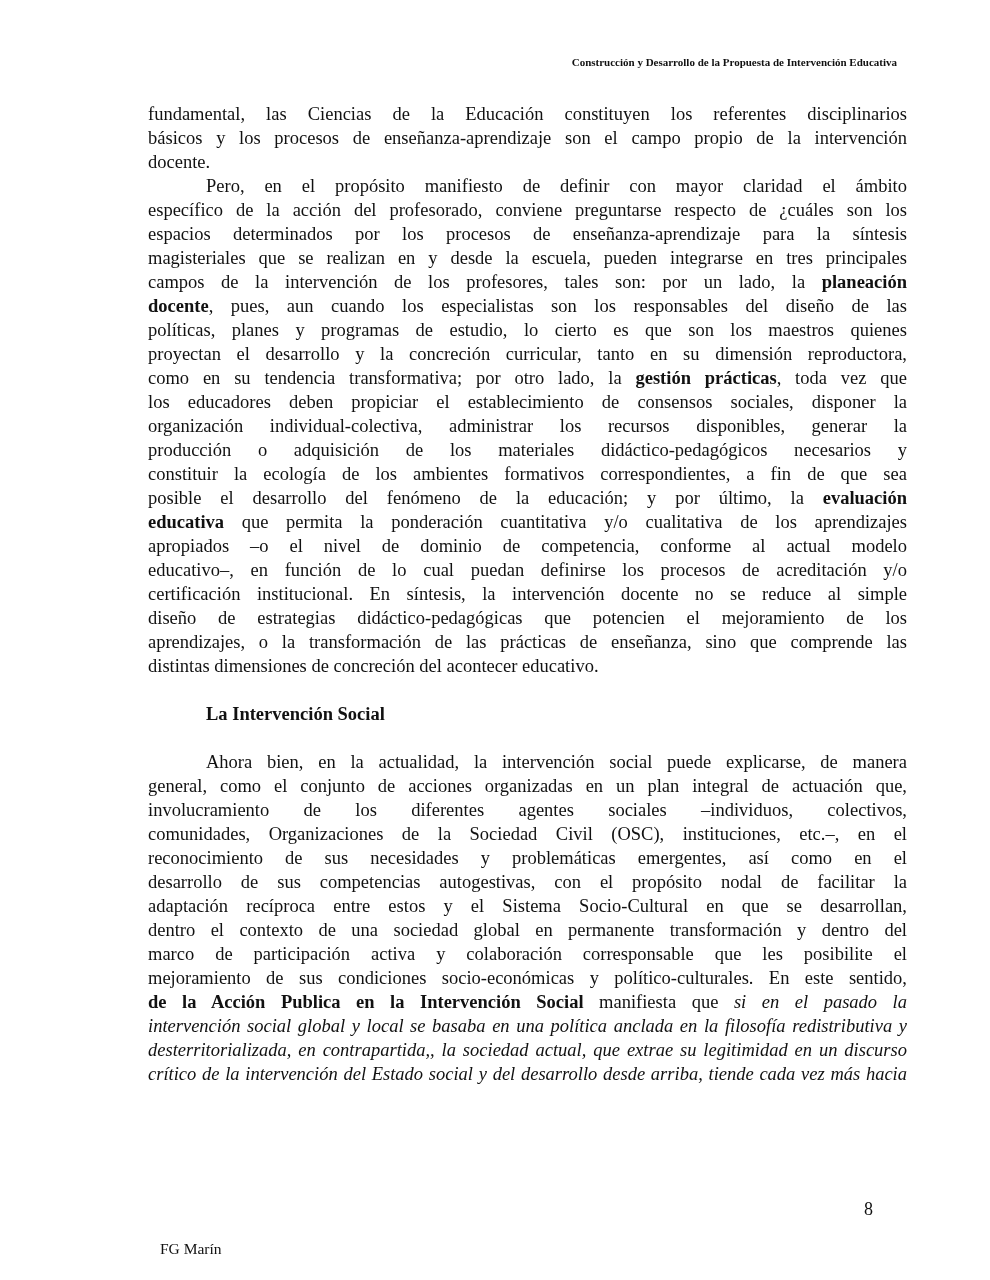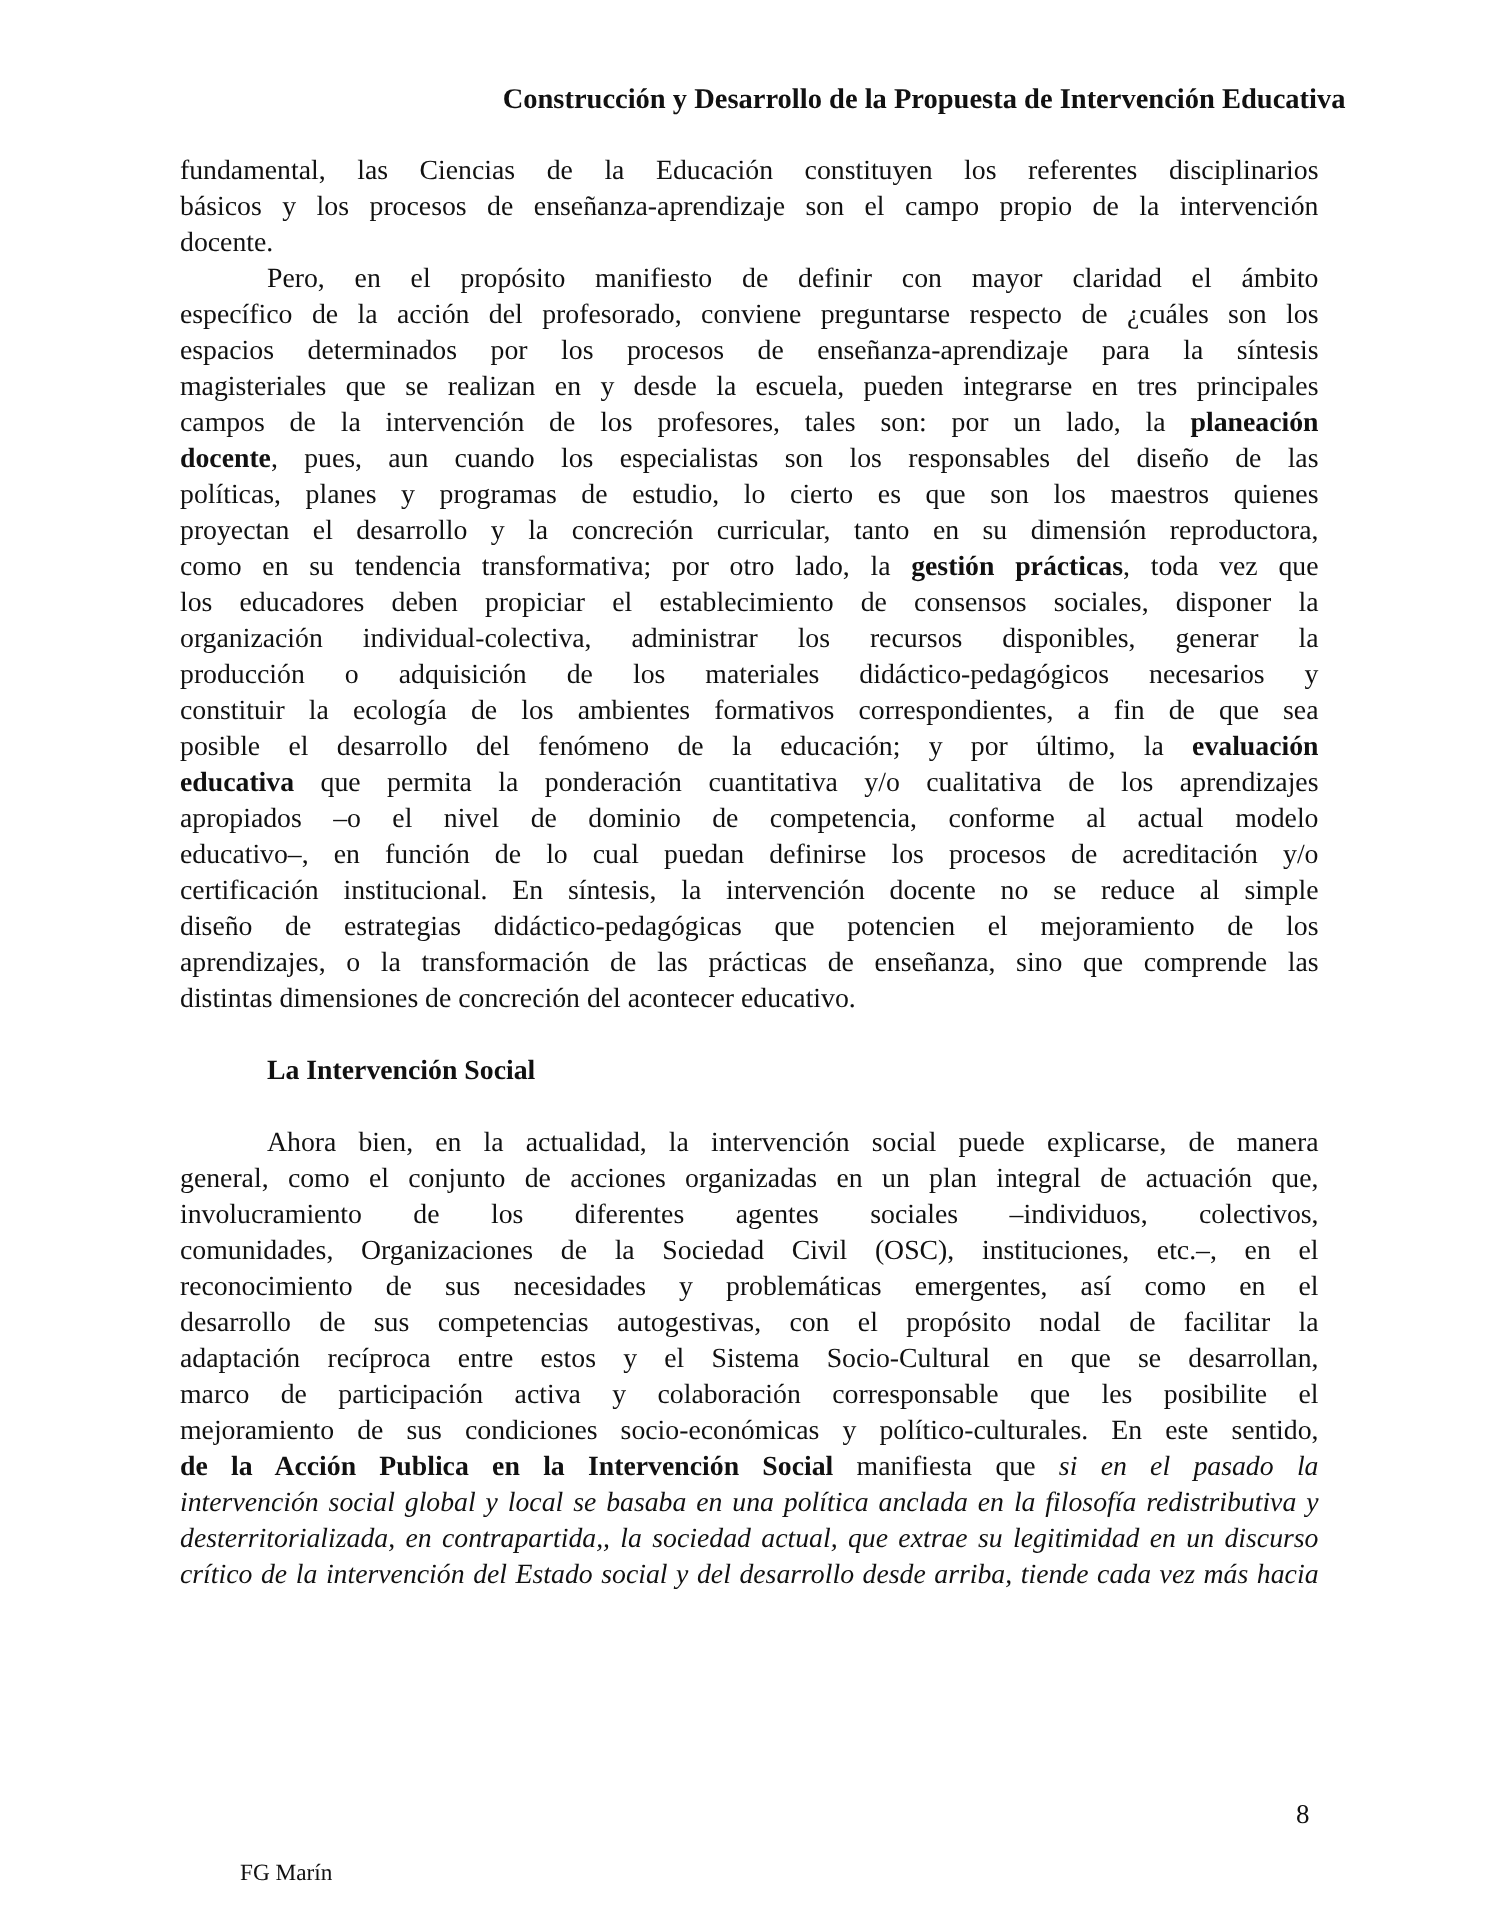--- a/index.html
+++ b/index.html
@@ -1,20 +1,20 @@
 <!DOCTYPE html>
 <html><head>
 <meta charset="utf-8">
 <style>
   html, body { margin: 0; padding: 0; background: #ffffff; }
   body { width: 990px; height: 1280px; position: relative; overflow: hidden;
          font-family: "Liberation Serif", "DejaVu Serif", serif; color: #111; }
   .header { position: absolute; top: 56px; right: 93px; font-weight: bold;
-            font-size: 19px; white-space: nowrap; }
-  .body { position: absolute; left: 120px; top: 102px; width: 759px; }
+            font-size: 11px; white-space: nowrap; }
+  .body { position: absolute; left: 148px; top: 102px; width: 759px; }
   .line { height: 24px; line-height: 24px; font-size: 18.5px; white-space: nowrap;
           text-align: justify; text-align-last: justify; overflow: visible; }
   .line.last { text-align-last: left; }
   .line.indent { padding-left: 58px; }
   .line.heading { font-weight: bold; text-align-last: left; }
   .gap { height: 24px; }
   .seg-bold { font-weight: bold; }
   .seg-italic { font-style: italic; }
   .footer-author { position: absolute; left: 160px; top: 1240px; font-size: 15.5px; }
   .footer-page { position: absolute; left: 864px; top: 1199px; font-size: 18px; }
@@ -52,20 +52,21 @@
     <div class="gap"></div>
     <div class="line indent heading"><span>La Intervención Social</span></div>
     <div class="gap"></div>
     <div class="line indent"><span>Ahora bien, en la actualidad, la intervención social puede explicarse, de manera</span></div>
     <div class="line"><span>general, como el conjunto de acciones organizadas en un plan integral de actuación que,</span></div>
     <div class="line"><span>involucramiento de los diferentes agentes sociales –individuos, colectivos,</span></div>
     <div class="line"><span>comunidades, Organizaciones de la Sociedad Civil (OSC), instituciones, etc.–, en el</span></div>
     <div class="line"><span>reconocimiento de sus necesidades y problemáticas emergentes, así como en el</span></div>
     <div class="line"><span>desarrollo de sus competencias autogestivas, con el propósito nodal de facilitar la</span></div>
     <div class="line"><span>adaptación recíproca entre estos y el Sistema Socio-Cultural en que se desarrollan,</span></div>
+    <div class="line"><span>dentro el contexto de una sociedad global en permanente transformación y dentro del</span></div>
     <div class="line"><span>marco de participación activa y colaboración corresponsable que les posibilite el</span></div>
     <div class="line"><span>mejoramiento de sus condiciones socio-económicas y político-culturales. En este sentido,</span></div>
     <div class="line"><span class="seg-bold">de la Acción Publica en la Intervención Social</span><span> manifiesta que </span><span class="seg-italic">si en el pasado la</span></div>
     <div class="line"><span class="seg-italic">intervención social global y local se basaba en una política anclada en la filosofía redistributiva y</span></div>
     <div class="line"><span class="seg-italic">desterritorializada, en contrapartida,, la sociedad actual, que extrae su legitimidad en un discurso</span></div>
     <div class="line"><span class="seg-italic">crítico de la intervención del Estado social y del desarrollo desde arriba, tiende cada vez más hacia</span></div>
   </div>
 
 <div class="footer-author">FG Marín</div>
 <div class="footer-page">8</div>

